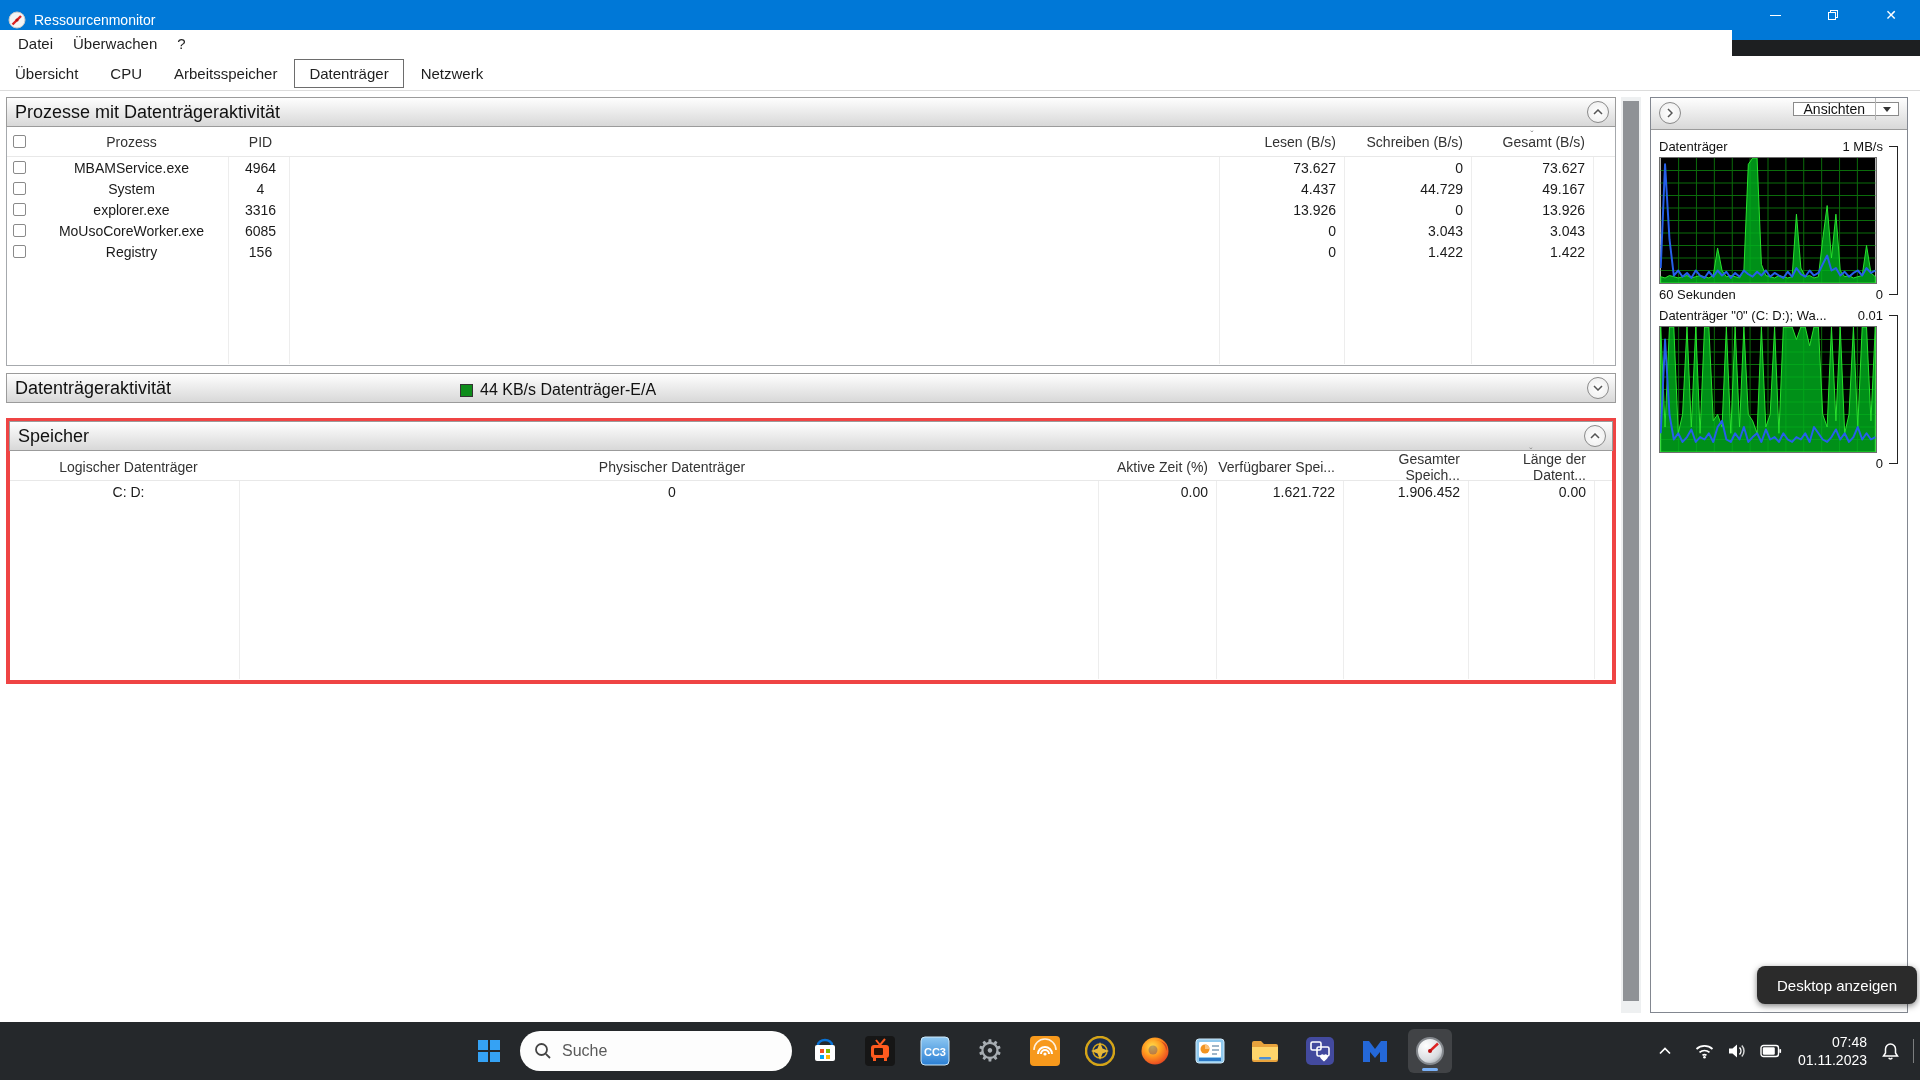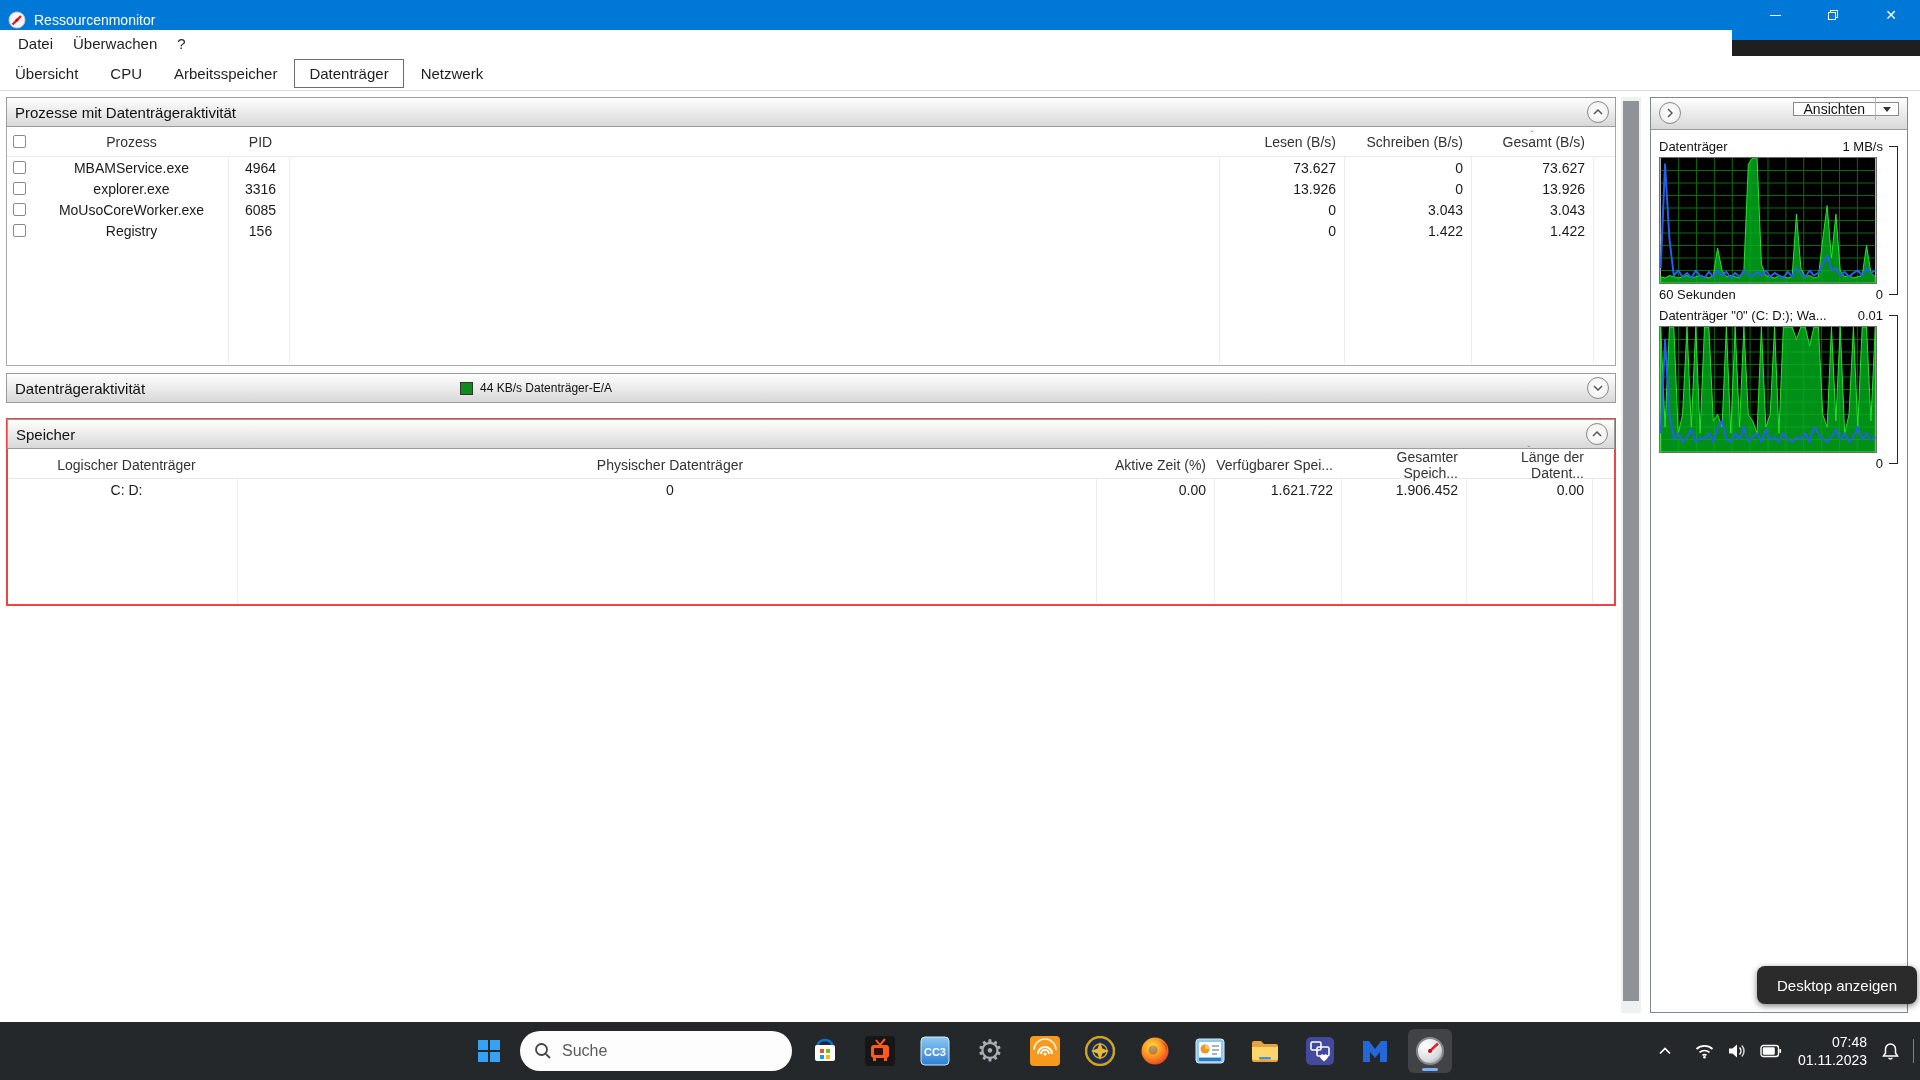--- a/index.html
+++ b/index.html
@@ -22,42 +22,42 @@
   .menu-item { font-size:15px; color:#1f1f1f; padding:2px 10px; }
 
   #tabbar { position:absolute; left:0; top:56px; width:1920px; height:34px; background:#ffffff; display:flex; align-items:center; }
   .tab { font-size:15px; color:#1f1f1f; padding:5px 14px; margin-right:2px; border:1px solid transparent; }
   .tab.active { border:1px solid #6d6d6d; background:#fff; }
 
   
   #content { position:absolute; left:0; top:90px; width:1920px; height:932px; background:#ffffff; border-top:1px solid #dcdcdc; }
 
   .section-bar { height:30px; background:linear-gradient(#fefefe,#d8d8d8); border:1px solid #9b9b9b; display:flex; align-items:center; padding:0 8px; position:relative; }
-  .section-bar .sec-title { font-size:15px; color:#111; }
+  .section-bar .sec-title { font-size:18px; color:#111; }
   .circle-btn { width:22px; height:22px; border-radius:50%; border:1px solid #8a8a8a; background:radial-gradient(#ffffff,#ececec); display:flex; align-items:center; justify-content:center; position:absolute; right:6px; top:3px; }
   .circle-btn svg { display:block; }
 
   #proc-panel { position:absolute; left:6px; top:6px; width:1610px; height:269px; border:1px solid #a6a9ad; background:#fff; }
   #proc-panel .section-bar { margin:-1px -1px 0 -1px; }
   .proc-grid { display:grid; grid-template-columns:24px 197px 61px 1fr 125px 127px 122px 22px; align-items:center; }
   .proc-head { height:30px; font-size:14px; color:#333; border-bottom:1px solid #e8e8e8; }
   .proc-row { height:21px; font-size:14px; color:#1a1a1a; }
   .cell-r { text-align:right; padding-right:8px; }
   .cell-l { padding-left:4px;text-align:center; }
   .chk { width:13px; height:13px; border:1px solid #8a8a8a; border-radius:2px; background:#fff; margin-left:6px; }
   .vline { position:absolute; top:59px; bottom:1px; width:1px; background:#ededed; }
   .sort-caret { position:absolute; font-size:10px; color:#888; top:-3px; left:50%; transform:translateX(-50%); line-height:1; }
 
   #activity-bar { position:absolute; left:6px; top:282px; width:1610px; height:30px; }
-  .legend { display:flex; align-items:center; font-size:12px; color:#111;justify-content:space-between; }
+  .legend { display:flex; align-items:center; font-size:16px; color:#111;justify-content:space-between; }
   .legend .sw { width:13px; height:13px; border:1px solid #333; margin-right:7px; }
   #legend-io { position:absolute; left:453px; top:7px; }
   #legend-active { position:absolute; left:1016px; top:7px;margin-top:36px; }
 
-  #storage-panel { position:absolute; left:6px; top:327px; width:1610px; height:188px; border:2px solid #ef4444; background:#fff; }
+  #storage-panel { position:absolute; left:6px; top:327px; width:1610px; height:266px; border:4px solid #ef4444; background:#fff; }
   #storage-panel .section-bar { margin:-1px -1px 0 -1px; }
   .store-grid { display:grid; grid-template-columns:229px 859px 118px 127px 125px 126px 1fr; align-items:center; }
   .store-head { height:30px; font-size:14px; color:#333; border-bottom:1px solid #e8e8e8; }
   .store-row { height:22px; font-size:14px; color:#1a1a1a; }
   .svline { position:absolute; top:59px; bottom:1px; width:1px; background:#ededed; }
 
   
   #vscroll { position:absolute; left:1621px; top:6px; width:20px; height:916px; background:#eef0f1; }
   #vscroll .thumb { position:absolute; left:2px; right:2px; top:4px; height:900px; background:#8f9296; }
 
@@ -158,20 +158,30 @@
       </div>
 
       <div class="proc-grid proc-row">
         <span class="chk"></span>
         <span class="cell-l">MBAMService.exe</span>
         <span class="cell-l">4964</span>
           <span></span>
         <span class="cell-r">73.627</span>
         <span class="cell-r">0</span>
         <span class="cell-r">73.627</span>
+          <span></span>
+      </div>
+      <div class="proc-grid proc-row">
+        <span class="chk"></span>
+        <span class="cell-l">System</span>
+        <span class="cell-l">4</span>
+          <span></span>
+        <span class="cell-r">4.437</span>
+        <span class="cell-r">44.729</span>
+        <span class="cell-r">49.167</span>
           <span></span>
       </div>
       <div class="proc-grid proc-row">
         <span class="chk"></span>
         <span class="cell-l">explorer.exe</span>
         <span class="cell-l">3316</span>
           <span></span>
         <span class="cell-r">13.926</span>
         <span class="cell-r">0</span>
         <span class="cell-r">13.926</span>

